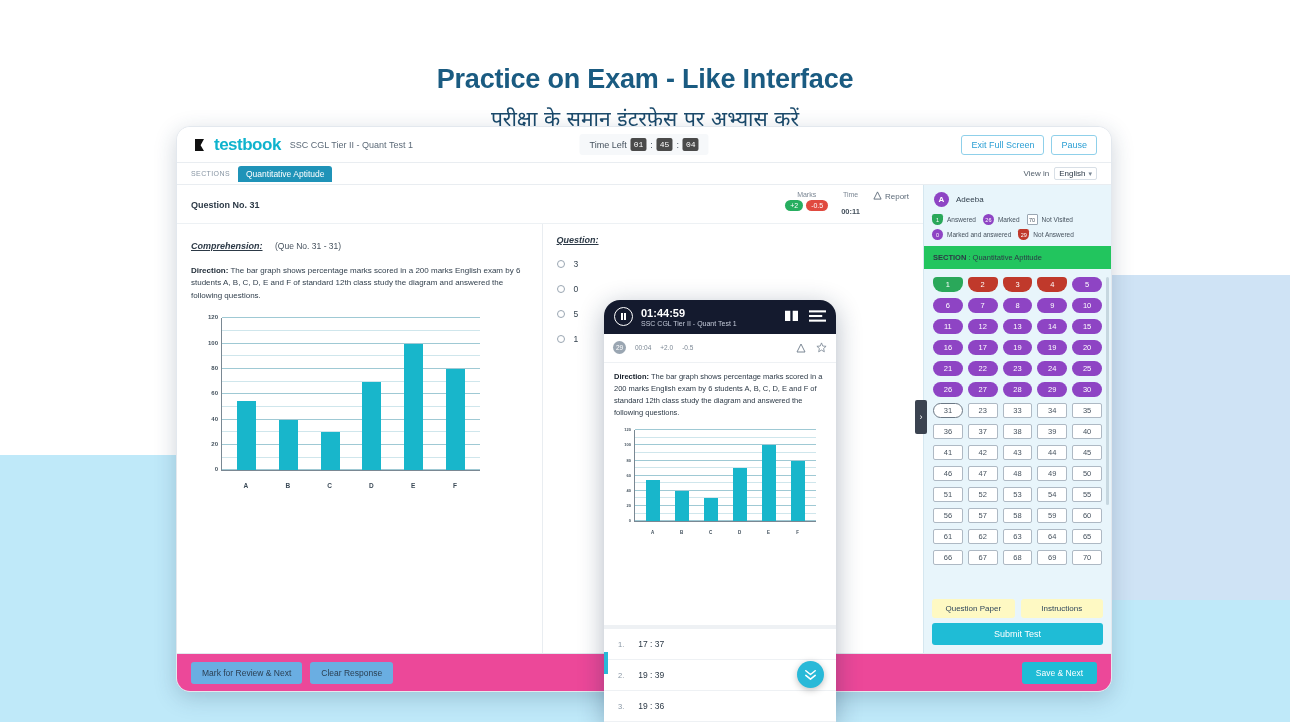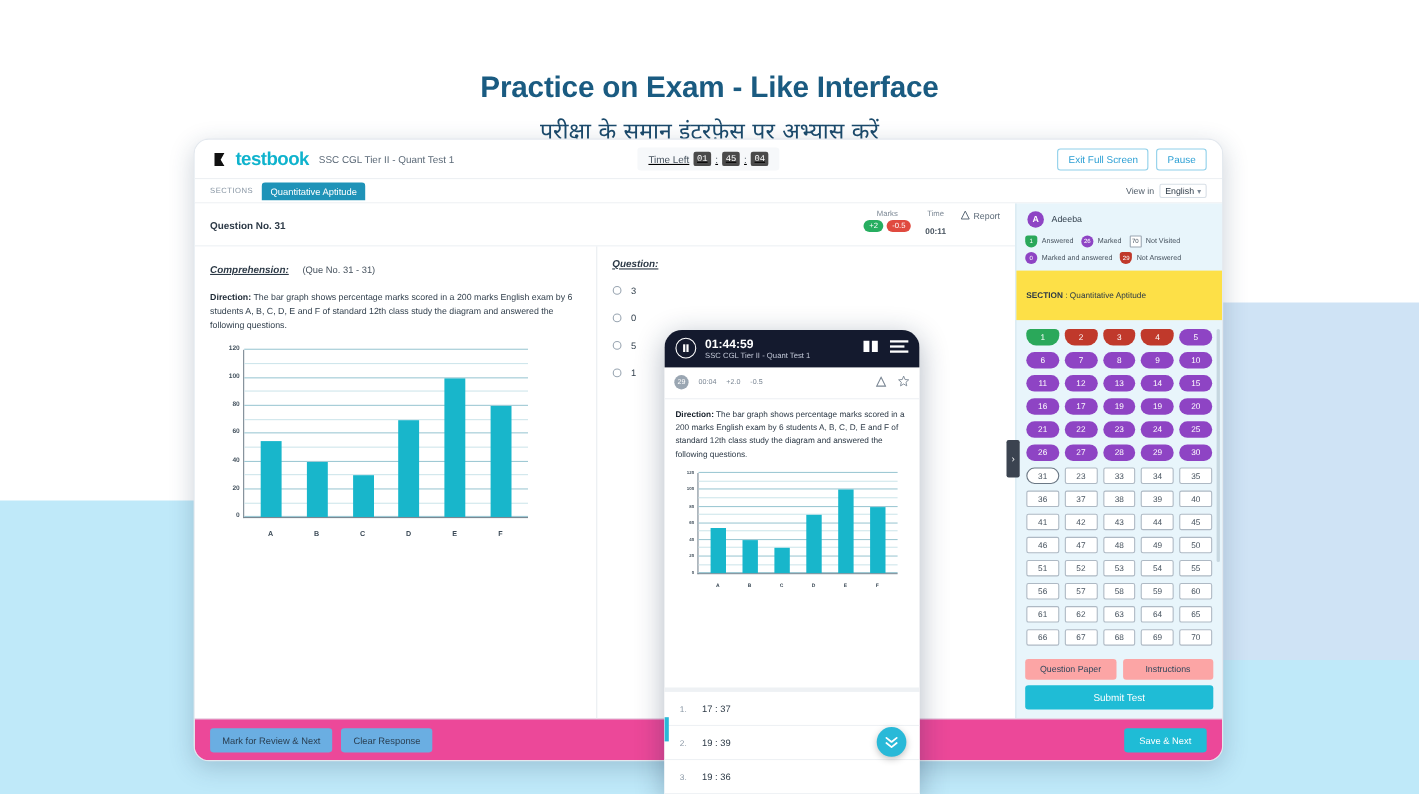--- a/index.html
+++ b/index.html
@@ -47,21 +47,21 @@
     height:36px; display:flex; align-items:center; padding:0 14px;
     border-bottom:1px solid #e9edf1; background:#fff; flex:0 0 36px;
   }
   .brand{ display:flex; align-items:center; gap:5px; }
   .brand-mark{ width:18px; height:18px; background:#fff; display:flex;align-items:center;justify-content:center;}
   .brand-name{ font-size:17px; font-weight:bold; color:#0fb3cd; letter-spacing:-0.5px;}
   .test-name{ font-size:9px; color:#5c6a78; margin-left:9px; }
   .timer-box{
     margin-left:auto; margin-right:auto; display:flex; align-items:center; gap:4px;
     background:#f6f8fa; padding:4px 10px; border-radius:3px;
-    position:absolute; left:50%; transform:translateX(-50%);text-decoration:underline;
+    position:absolute; left:50%; transform:translateX(-50%);
   }
   .timer-label{ font-size:9px; color:#46525e; }
   .tdigit{ background:#4a4a4a; color:#fff; font-size:8px; padding:2px 3px; border-radius:2px; font-family:"Liberation Mono", monospace;}
   .tsep{ font-size:9px; color:#46525e; }
   .topbar-right{ margin-left:auto; display:flex; gap:7px; }
   .btn-outline{
     font-size:9px; color:#2b9fd4; border:1px solid #8fd0ea; background:#fff;
     padding:4px 9px; border-radius:3px; cursor:pointer; white-space:nowrap;
   }
   
@@ -148,21 +148,21 @@
   .user-name{ font-size:8px; color:#33414e;}
   .legend{ padding:0 8px 6px 8px; display:flex; flex-wrap:wrap; gap:4px 7px;}
   .legend-item{ display:flex; align-items:center; gap:4px; font-size:6.5px; color:#46525e;}
   .lg-badge{ width:11px;height:11px; font-size:5.5px; color:#fff; display:flex;align-items:center;justify-content:center;}
   .lg-answered{ background:#2aa85a; border-radius:3px 3px 7px 7px;}
   .lg-marked{ background:#8e44c4; border-radius:50%;}
   .lg-notvisited{ background:#fff; color:#46525e; border:1px solid #9aa6b2; border-radius:1px;}
   .lg-markans{ background:#8e44c4; border-radius:50%;}
   .lg-notans{ background:#c0392b; border-radius:3px 3px 7px 7px;}
   .section-head{
-    background:#fde047; padding:18px 9px; font-size:7.5px; color:#2c3946;
+    background:#22c55e; padding:7px 9px; font-size:7.5px; color:#2c3946;
   }
   .section-head b{ font-weight:bold;}
   .palette{
     flex:1; overflow:hidden; padding:8px 9px 4px 9px;
     display:grid; grid-template-columns:repeat(5, 1fr); gap:6px 5px; align-content:start;
     position:relative;
   }
   .pq{
     height:15px; display:flex; align-items:center; justify-content:center;
     font-size:7.5px; color:#fff; cursor:pointer;
@@ -172,21 +172,21 @@
   .pq.marked{ background:#8e44c4; border-radius:9px;}
   .pq.current{ background:#fff; color:#46525e; border:1px solid #6b7885; border-radius:9px;}
   .pq.notvisited{ background:#fff; color:#46525e; border:1px solid #aeb9c4; border-radius:2px;}
   .pal-scroll{
     position:absolute; right:2px; top:8px; width:3px; height:70%;
     background:#c6d7e0; border-radius:2px;
   }
   .sidebar-actions{ padding:5px 8px 8px 8px; display:flex; flex-direction:column; gap:5px;}
   .sa-row{ display:flex; gap:6px;}
   .btn-light{
-    flex:1; background:#fca5a5; color:#30475c; font-size:8px; padding:5px 0;
+    flex:1; background:#fef9c3; color:#30475c; font-size:8px; padding:5px 0;
     border:none; border-radius:3px; text-align:center; cursor:pointer;
   }
   .btn-submit{
     background:#1fbcd6; color:#fff; font-size:9px; padding:6px 0;
     border:none; border-radius:3px; text-align:center; cursor:pointer; width:100%;
   }
   
   .footer{
     flex:0 0 38px; background:#ec4899; border-top:1px solid #e2e8ee;
     display:flex; align-items:center; padding:0 14px; gap:8px;

